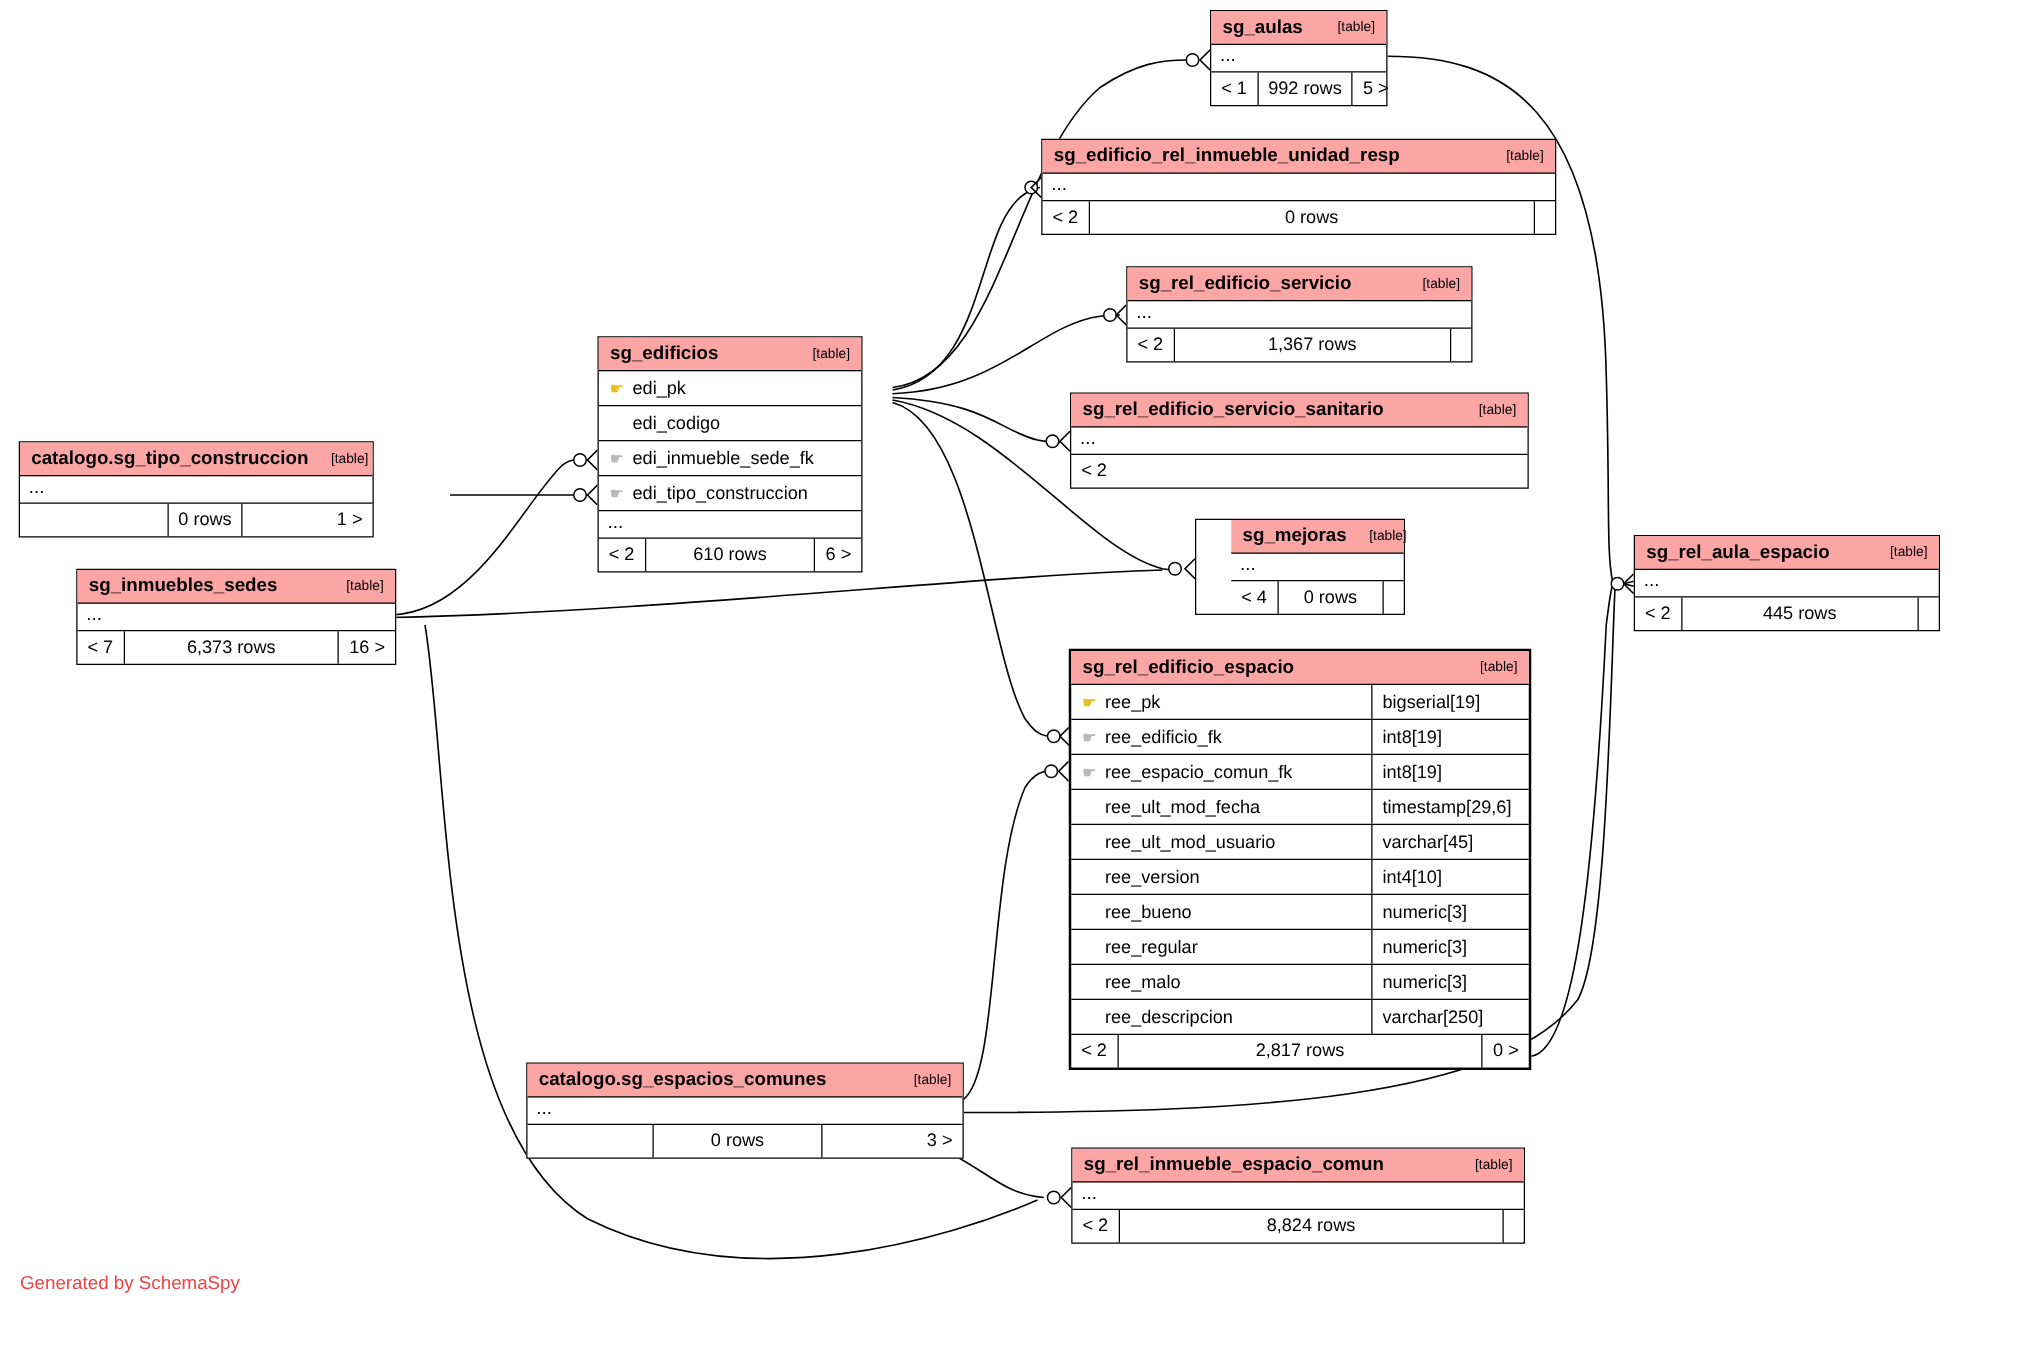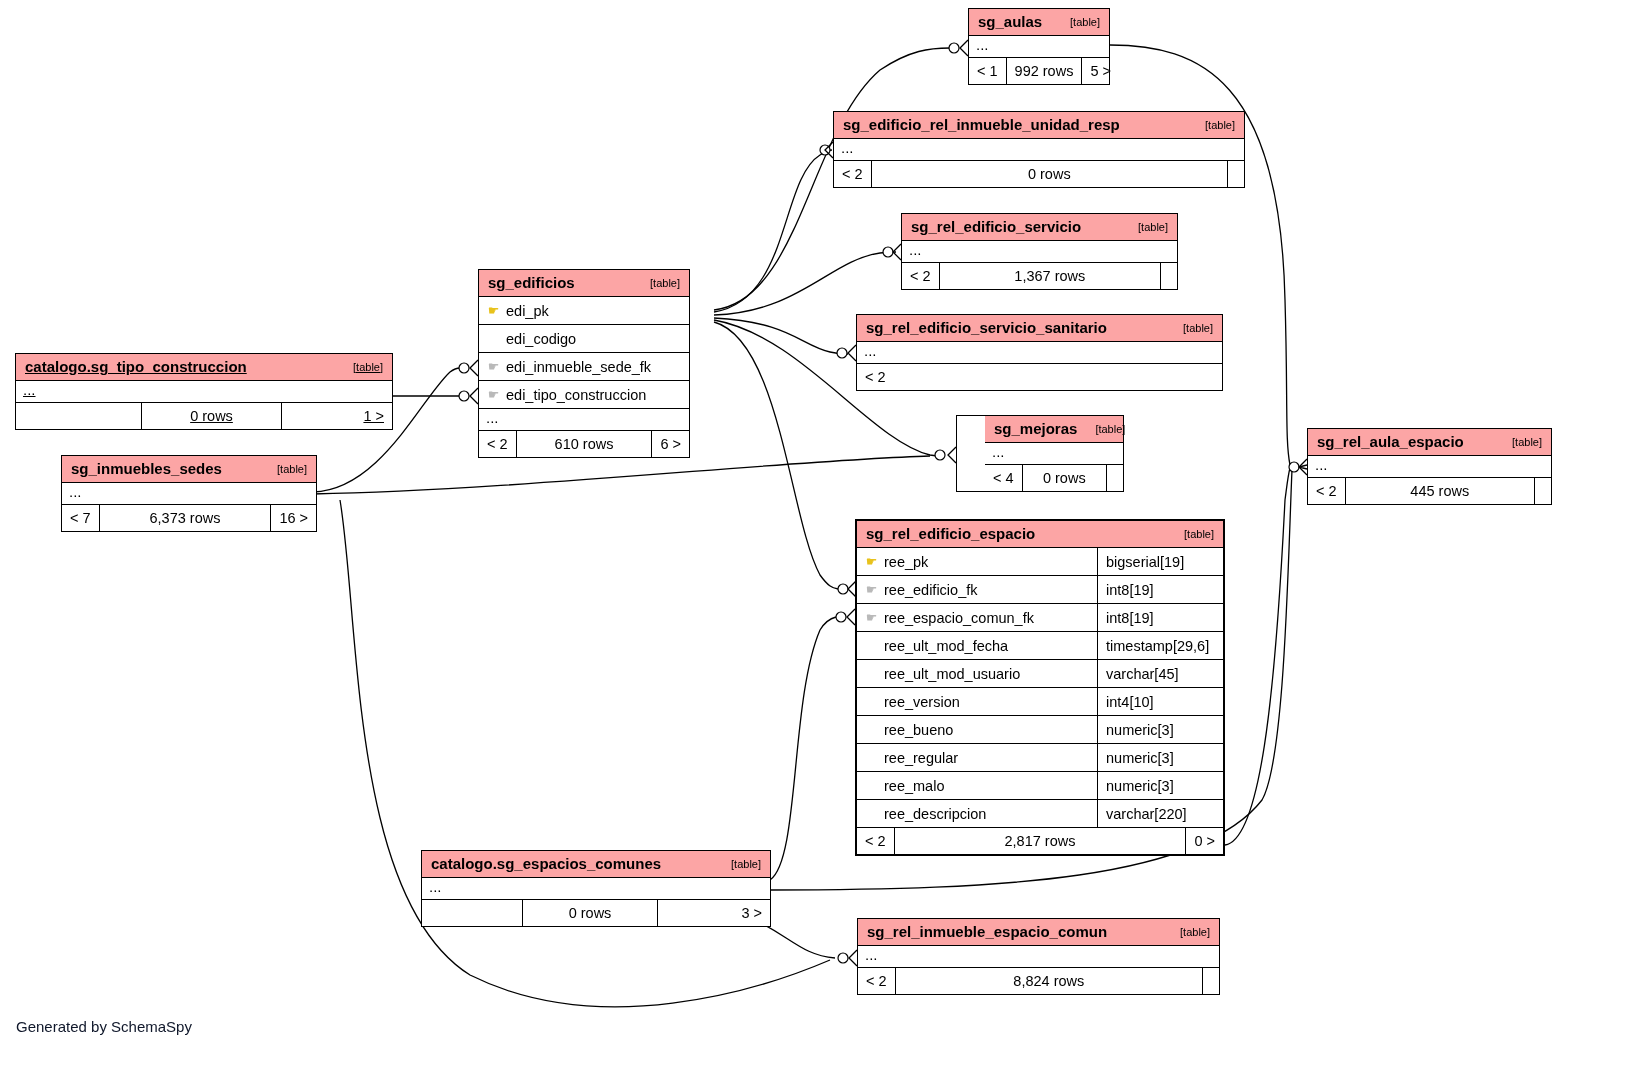--- a/index.html
+++ b/index.html
@@ -115,21 +115,21 @@
     white-space: nowrap;
   }
   .f-left  { justify-content: flex-start; }
   .f-mid   { justify-content: center; flex: 1 1 auto; border-left: 1px solid #000; border-right: 1px solid #000; }
   .f-right { justify-content: flex-end; }
   .generated {
     position: absolute;
     left: 16px;
     top: 1018px;
     font-size: 15px;
-    color: #0f172a;
+    color: #ef4444;
   }
 </style>
 </head>
 <body>
 
 <div id="canvas">
 
   <svg class="edges" viewBox="0 0 1628 1089">
     <g fill="none" stroke="#000" stroke-width="1.3">
 
@@ -263,21 +263,21 @@
       <span class="tbl-type">[table]</span>
     </div>
     <div class="tbl-ellipsis">...</div>
     <div class="footer-row">
       <div class="footer-cell f-left">&lt; 2</div>
       <div class="footer-cell f-mid">445 rows</div>
       <div class="footer-cell f-right"></div>
     </div>
   </div>
 
-  <div class="table-box" style="left:15px; top:353px; width:378px;text-decoration:underline;">
+  <div class="table-box" style="left:15px; top:353px; width:284px;">
     <div class="tbl-header">
       <span class="tbl-title">catalogo.sg_tipo_construccion</span>
       <span class="tbl-type">[table]</span>
     </div>
     <div class="tbl-ellipsis">...</div>
     <div class="footer-row">
       <div class="footer-cell f-left" style="width:125px;"></div>
       <div class="footer-cell f-mid">0 rows</div>
       <div class="footer-cell f-right" style="width:110px;">1 &gt;</div>
     </div>
@@ -399,21 +399,21 @@
         <span class="key-icon key-blank">☛</span>
         <span>ree_malo</span>
       </div>
       <div class="col-type">numeric[3]</div>
     </div>
     <div class="col-row">
       <div class="col-name">
         <span class="key-icon key-blank">☛</span>
         <span>ree_descripcion</span>
       </div>
-      <div class="col-type">varchar[220]</div>
+      <div class="col-type">varchar[250]</div>
     </div>
     <div class="footer-row">
       <div class="footer-cell f-left">&lt; 2</div>
       <div class="footer-cell f-mid">2,817 rows</div>
       <div class="footer-cell f-right">0 &gt;</div>
     </div>
   </div>
 
   <div class="table-box" style="left:421px; top:850px; width:350px;">
     <div class="tbl-header">

